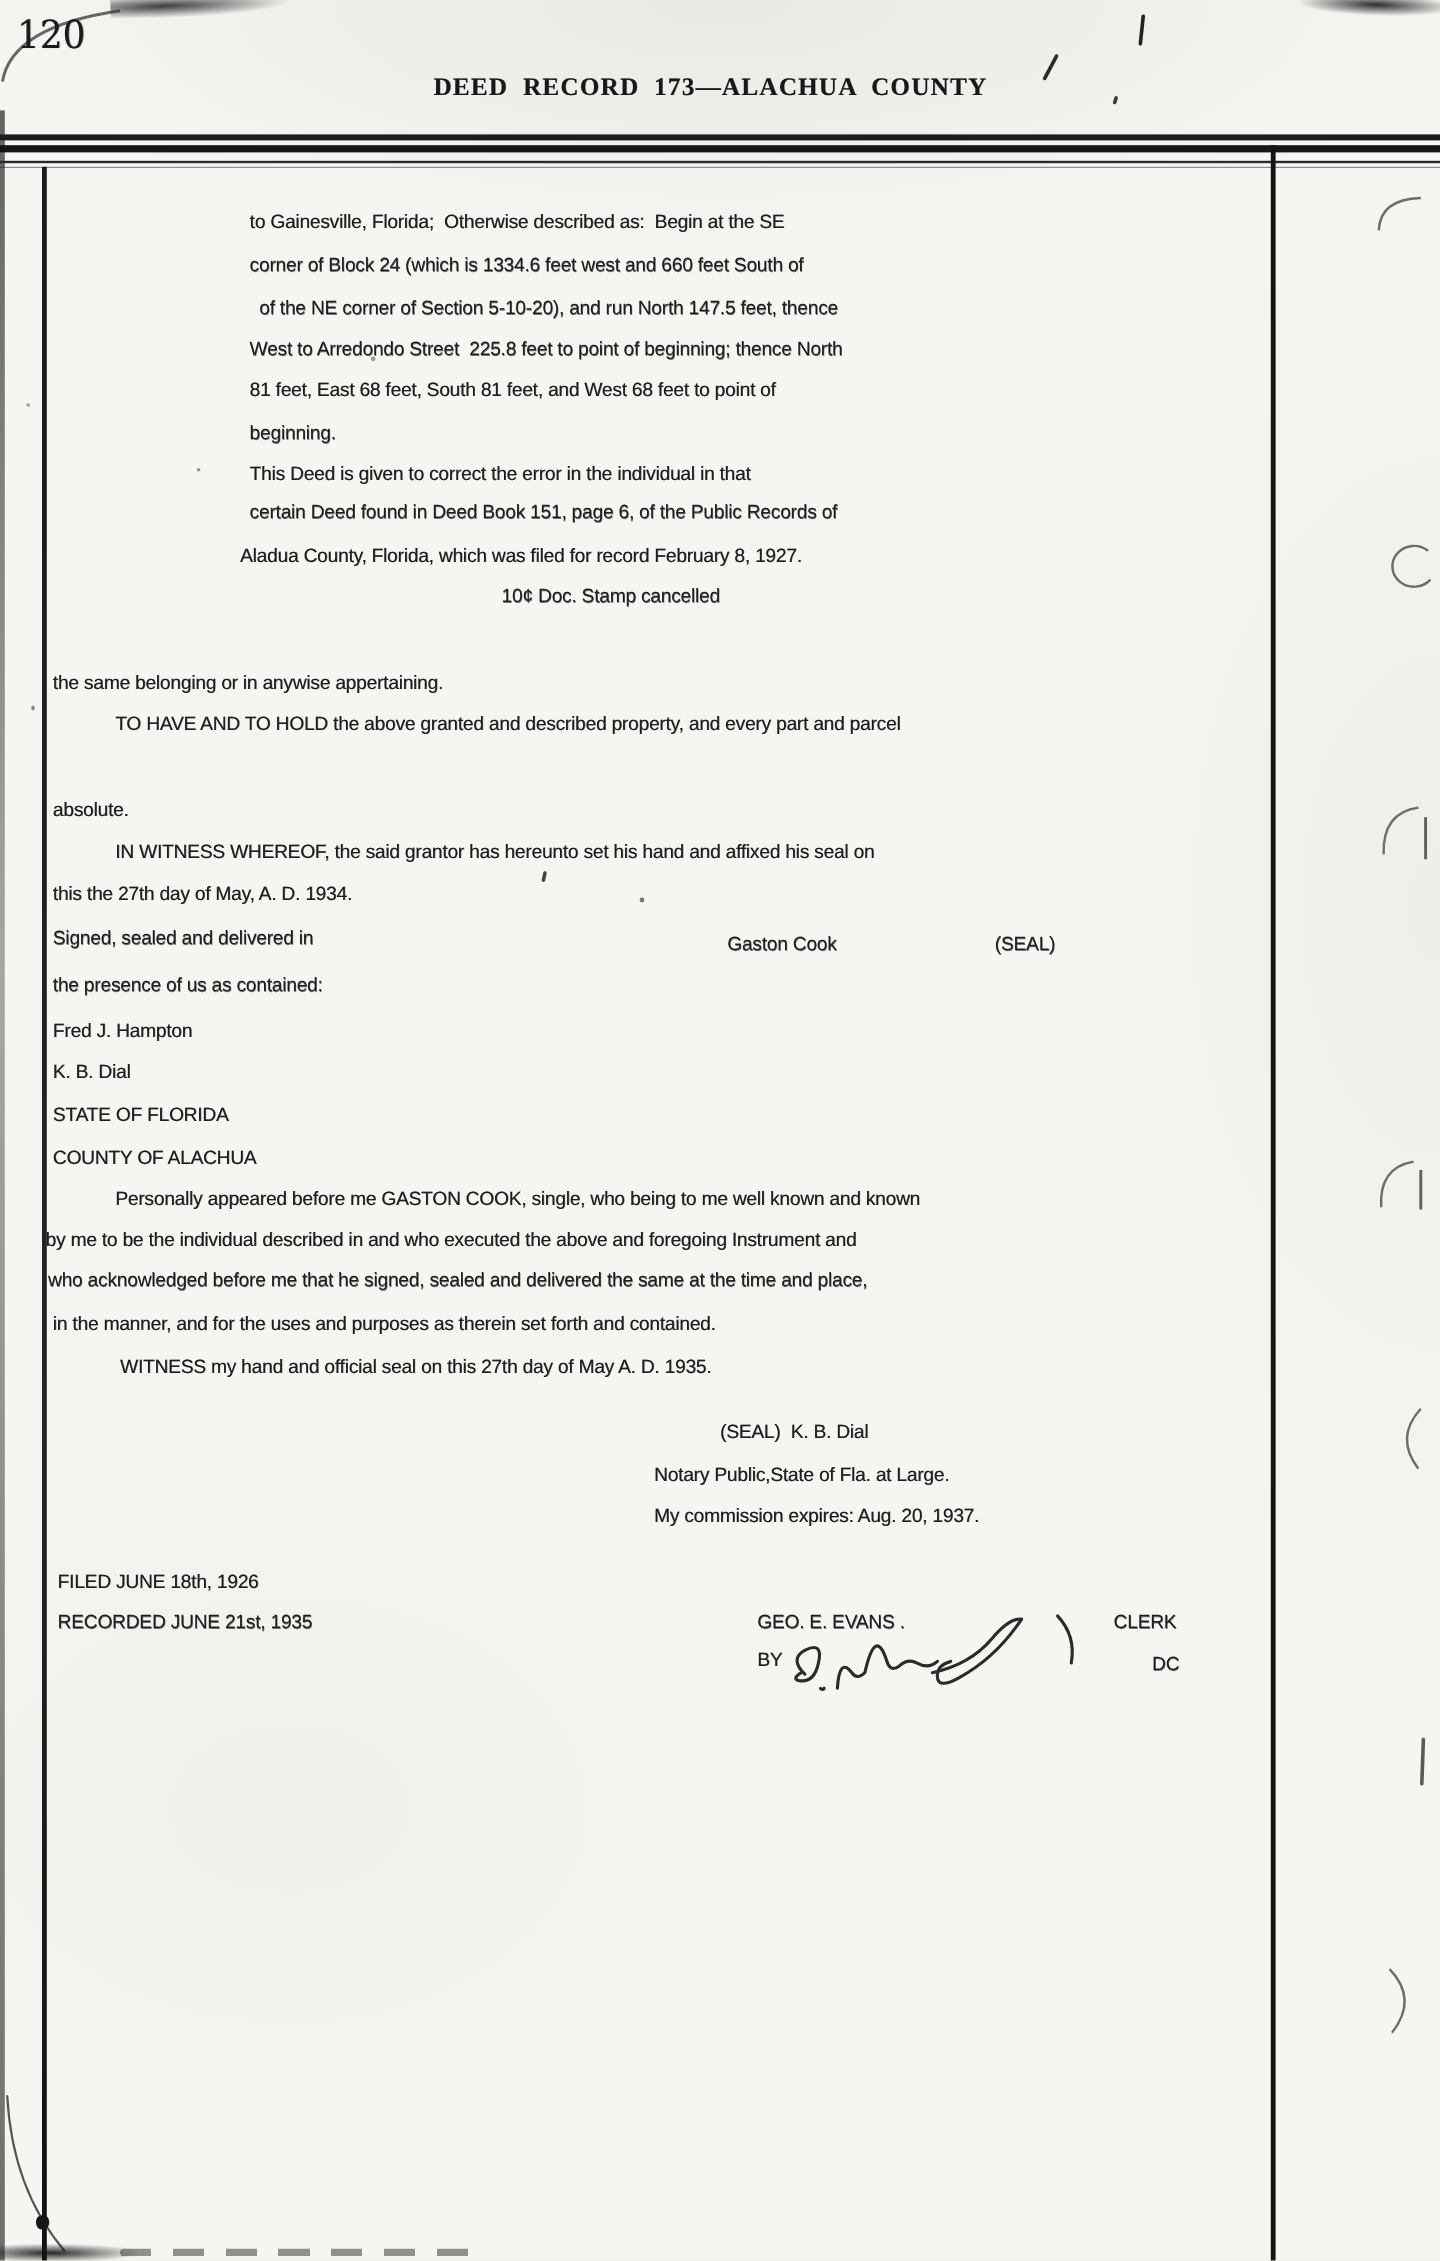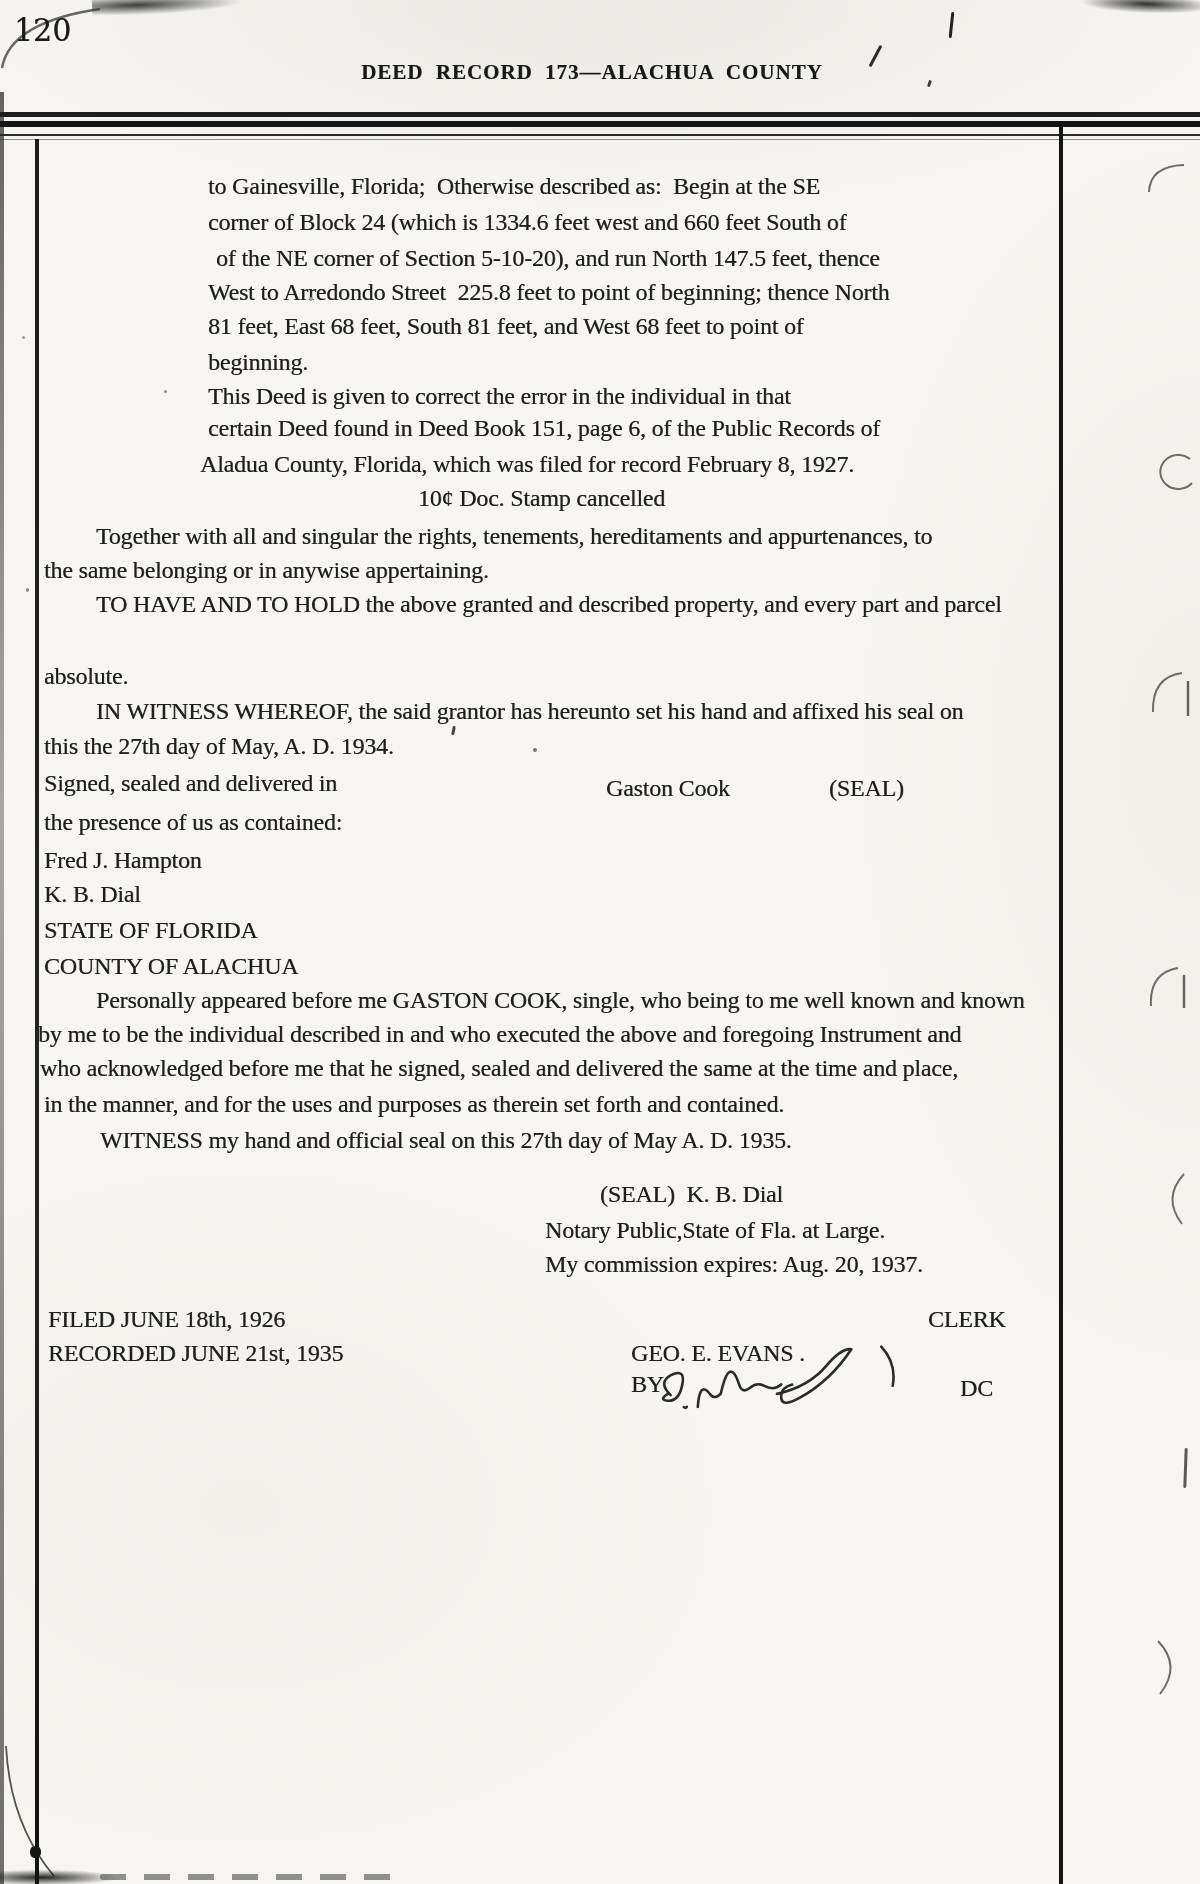--- a/index.html
+++ b/index.html
@@ -8,22 +8,22 @@
     background:
       radial-gradient(ellipse 900px 300px at 50% 0%, rgba(120,120,115,0.10), transparent 70%),
       radial-gradient(ellipse 500px 900px at 100% 40%, rgba(160,158,150,0.08), transparent 70%),
       radial-gradient(ellipse 700px 500px at 20% 80%, rgba(150,148,140,0.06), transparent 70%),
       #f6f5f1;
     overflow:hidden;
     font-family:"DejaVu Sans Mono", monospace;
   }
   .tline{
     position:absolute;
-    font-family:Liberation Serif, serif;
-    font-size:24px;
+    font-family:Liberation Sans, sans-serif;
+    font-size:16px;
     line-height:24px;
     letter-spacing:-0.2px;
     white-space:pre;
     color:#1e1e1e;
     text-shadow:0.4px 0.3px 0.4px rgba(10,10,10,0.55);
   }
   .pagenum{
     position:absolute;left:14px;top:12px;
     font-family:"DejaVu Serif", serif;
     font-size:30px;color:#1a1a1a;
@@ -74,21 +74,20 @@
   <div class="tline" style="top:174px;left:208px;">to Gainesville, Florida;  Otherwise described as:  Begin at the SE</div>
   <div class="tline" style="top:210px;left:208px;">corner of Block 24 (which is 1334.6 feet west and 660 feet South of</div>
   <div class="tline" style="top:246px;left:216px;">of the NE corner of Section 5-10-20), and run North 147.5 feet, thence</div>
   <div class="tline" style="top:280px;left:208px;">West to Arredondo Street  225.8 feet to point of beginning; thence North</div>
   <div class="tline" style="top:314px;left:208px;">81 feet, East 68 feet, South 81 feet, and West 68 feet to point of</div>
   <div class="tline" style="top:350px;left:208px;">beginning.</div>
   <div class="tline" style="top:384px;left:208px;">This Deed is given to correct the error in the individual in that</div>
   <div class="tline" style="top:416px;left:208px;">certain Deed found in Deed Book 151, page 6, of the Public Records of</div>
   <div class="tline" style="top:452px;left:200px;">Aladua County, Florida, which was filed for record February 8, 1927.</div>
   <div class="tline" style="top:486px;left:418px;">10¢ Doc. Stamp cancelled</div>
-  <div class="tline" style="top:524px;left:96px;">Together with all and singular the rights, tenements, hereditaments and appurtenances, to</div>
   <div class="tline" style="top:558px;left:44px;">the same belonging or in anywise appertaining.</div>
   <div class="tline" style="top:592px;left:96px;">TO HAVE AND TO HOLD the above granted and described property, and every part and parcel</div>
   <div class="tline" style="top:664px;left:44px;">absolute.</div>
   <div class="tline" style="top:699px;left:96px;">IN WITNESS WHEREOF, the said grantor has hereunto set his hand and affixed his seal on</div>
   <div class="tline" style="top:734px;left:44px;">this the 27th day of May, A. D. 1934.</div>
   <div class="tline" style="top:771px;left:44px;">Signed, sealed and delivered in</div>
   <div class="tline" style="top:810px;left:44px;">the presence of us as contained:</div>
   <div class="tline" style="top:848px;left:44px;">Fred J. Hampton</div>
   <div class="tline" style="top:882px;left:44px;">K. B. Dial</div>
   <div class="tline" style="top:918px;left:44px;">STATE OF FLORIDA</div>
@@ -102,21 +101,21 @@
   <div class="tline" style="top:776px;left:606px;">Gaston Cook</div>
   <div class="tline" style="top:776px;left:829px;">(SEAL)</div>
 
   <div class="tline" style="top:1182px;left:600px;">(SEAL)  K. B. Dial</div>
   <div class="tline" style="top:1218px;left:545px;">Notary Public,State of Fla. at Large.</div>
   <div class="tline" style="top:1252px;left:545px;">My commission expires: Aug. 20, 1937.</div>
 
   <div class="tline" style="top:1307px;left:48px;">FILED JUNE 18th, 1926</div>
   <div class="tline" style="top:1341px;left:48px;">RECORDED JUNE 21st, 1935</div>
   <div class="tline" style="top:1341px;left:631px;">GEO. E. EVANS .</div>
-  <div class="tline" style="top:1307px;left:928px;text-align:right;">CLERK</div>
+  <div class="tline" style="top:1341px;left:928px;text-align:right;">CLERK</div>
   <div class="tline" style="top:1372px;left:631px;">BY</div>
   <div class="tline" style="top:1376px;left:960px;">DC</div>
 
   <div class="artifact" style="left:648px;top:1334px;transform:rotate(-5deg);">
     <svg width="300" height="95" viewBox="0 0 300 95">
       <g stroke="#191919" stroke-width="2.6" fill="none" stroke-linecap="round" stroke-linejoin="round" opacity="0.92">
         <path d="M22,50 q-12,-14 2,-20 q16,-6 10,12 q-5,16 -17,13 q-7,-2 3,-7"></path>
         <path d="M34,63 q2,2 3,0"></path>
         <path d="M48,64 q4,-26 13,-12 q4,7 11,1 q12,-38 19,-8 q2,10 10,5 q8,-6 15,-1 q9,6 17,0"></path>
         <path d="M128,58 q32,-4 52,-24 q16,-16 26,-14 q-24,30 -56,44 q-20,9 -18,-4 q1,-8 12,-10"></path>

